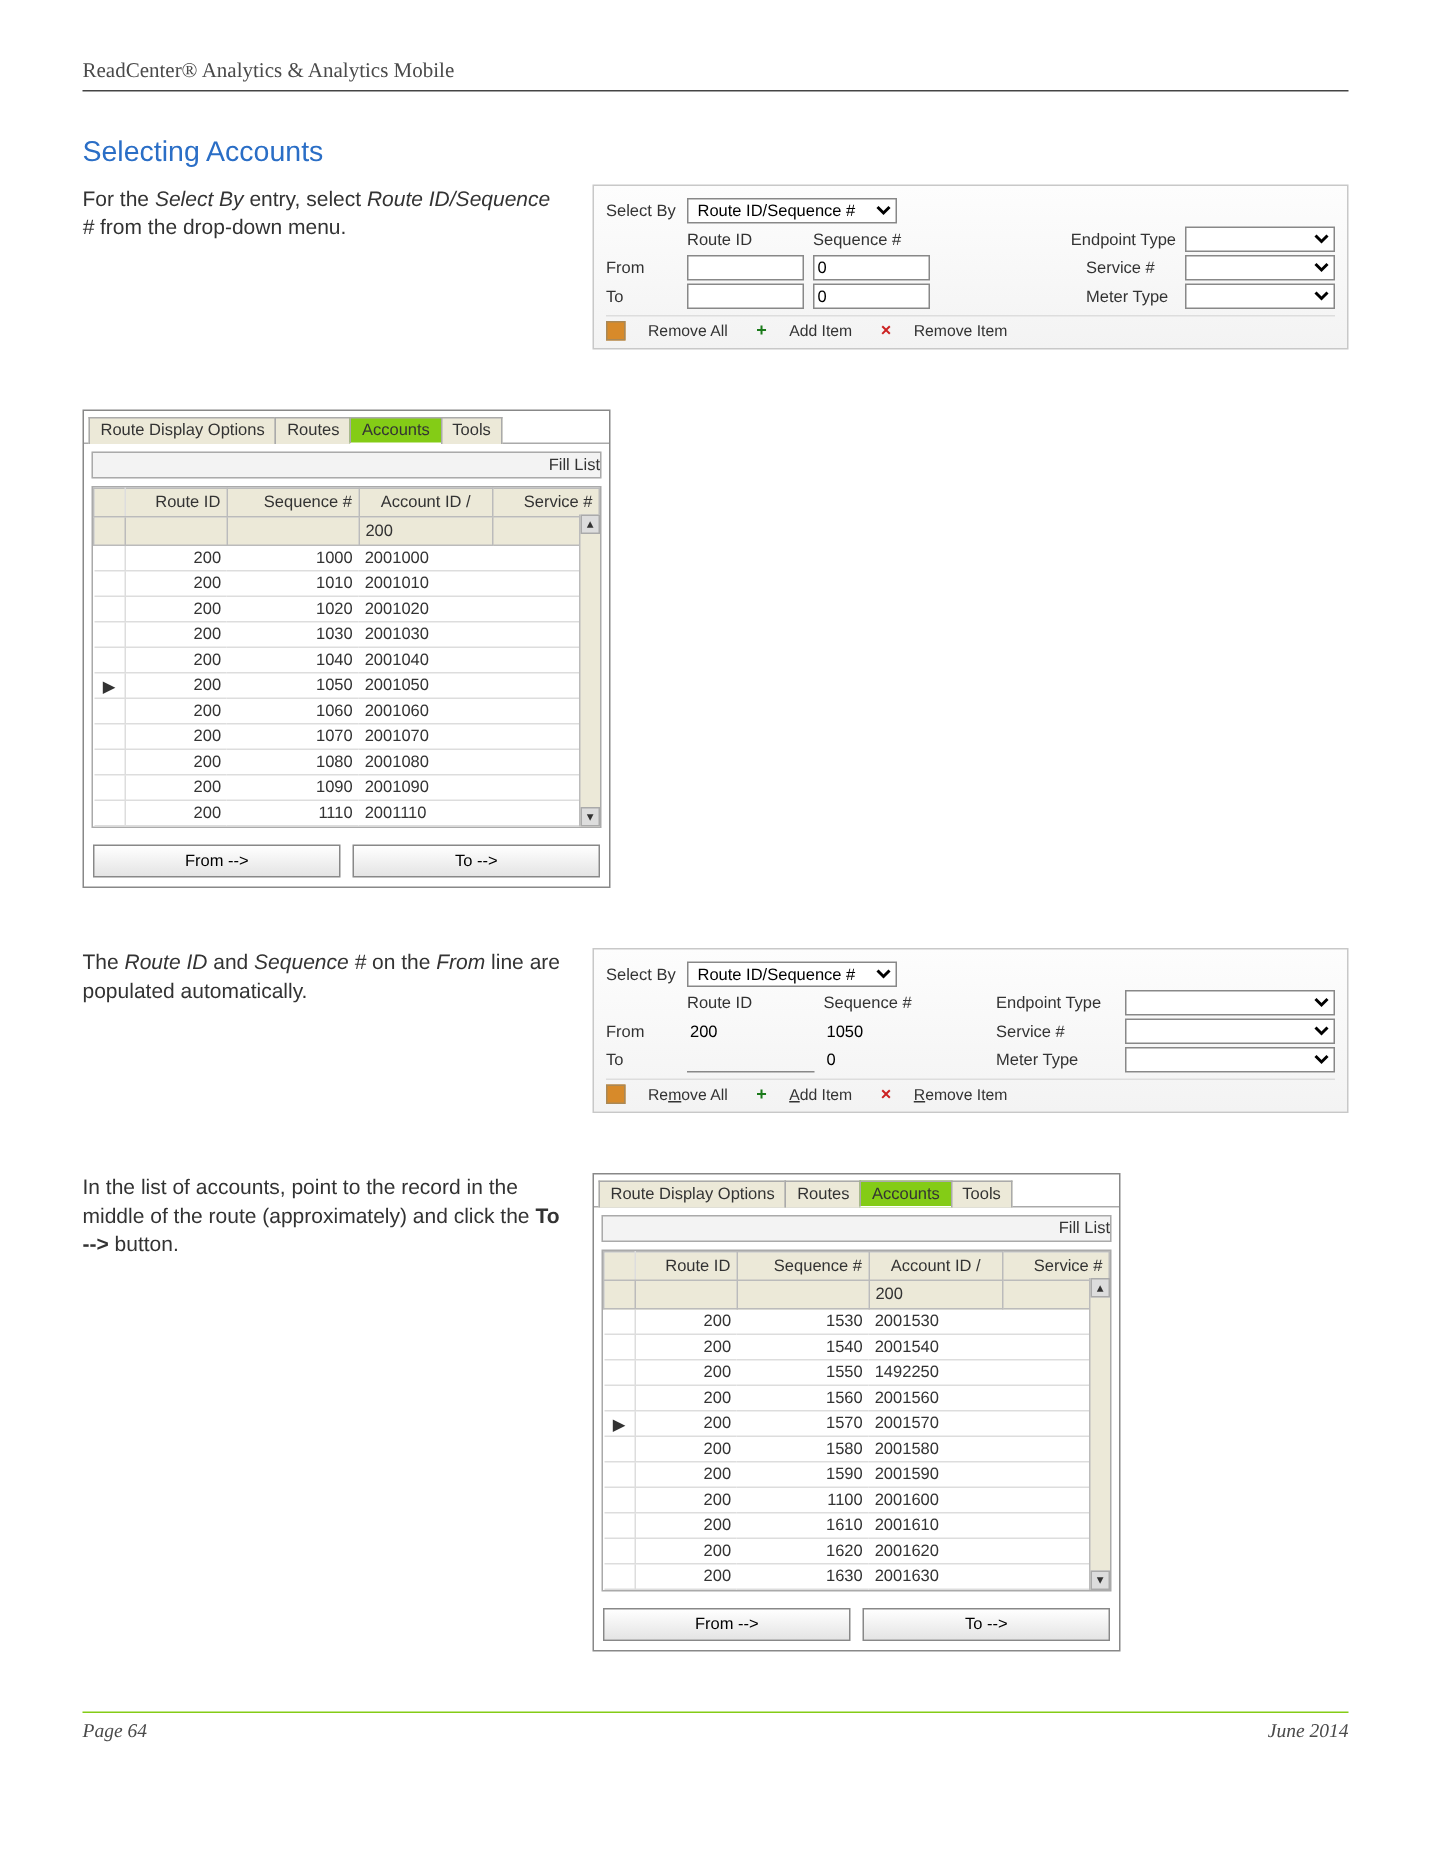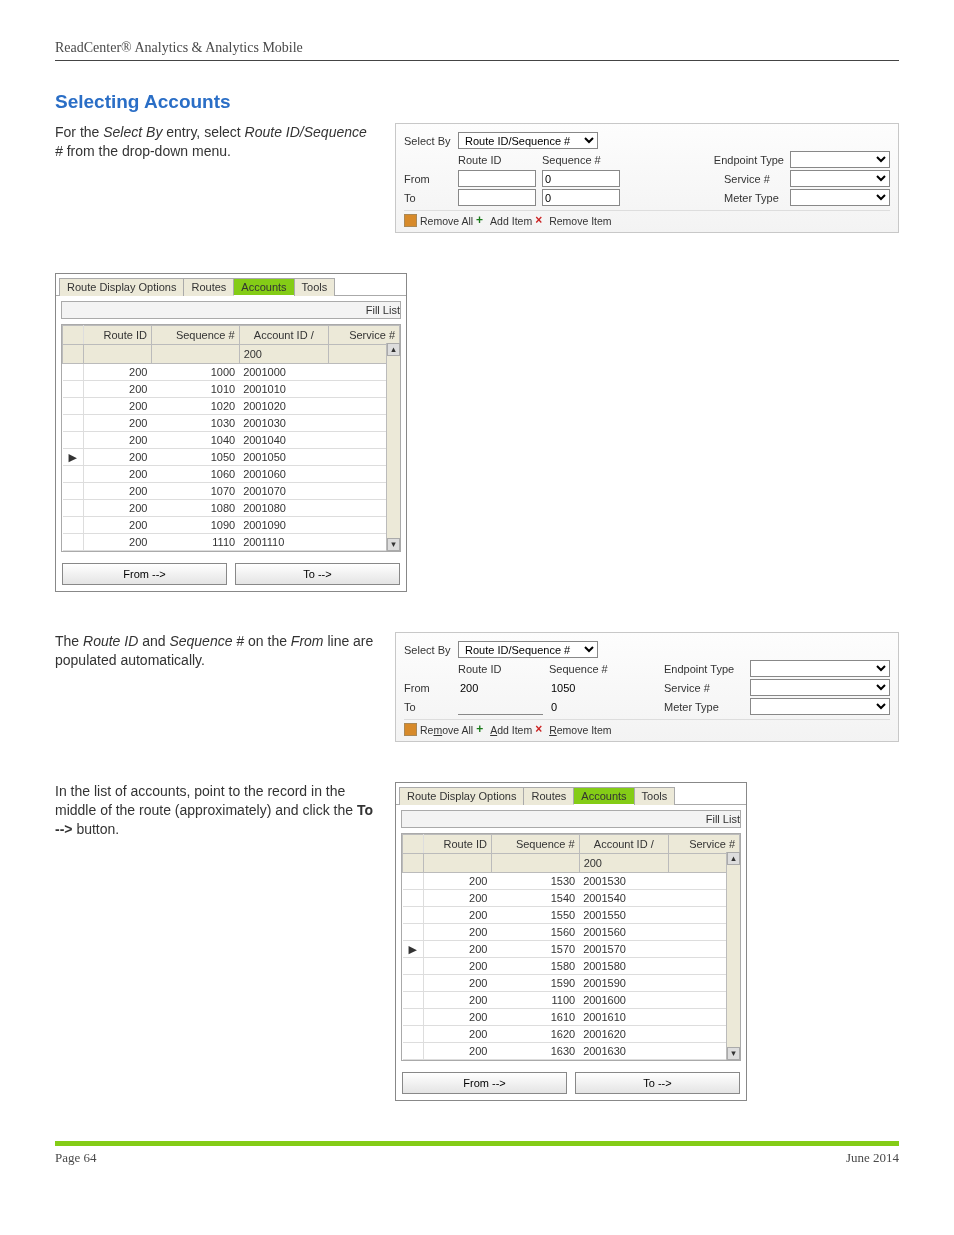--- a/index.html
+++ b/index.html
@@ -15,21 +15,21 @@
   .page-header {
     font-family: "Times New Roman", serif;
     font-size: 14px;
     color: #4a4a4a;
     border-bottom: 1px solid #444;
     padding-bottom: 4px;
     margin-bottom: 30px;
   }
   h2.section-title {
     color: #2a6ec6;
-    font-weight: 700;
+    font-weight: 400;
     font-size: 19px;
     margin: 0 0 10px 0;
     font-family: "Segoe UI", Arial, sans-serif;
   }
   .two-col {
     display: flex;
     gap: 20px;
     align-items: flex-start;
     margin-bottom: 40px;
   }
@@ -78,21 +78,21 @@
     gap:3px;
     padding: 3px 0;
     border-top:1px solid #ddd;
     margin-top:4px;
     font-size:10.5px;
   }
   .toolbar-row .ticon { width:11px;height:11px;display:inline-block; }
   .toolbar-row .ticon.folder { background:#d78a2a; border:1px solid #a85; }
   .toolbar-row .ticon.plus { color:#1a7a1a; font-weight:bold; font-size:12px; line-height:11px; }
   .toolbar-row .ticon.x { color:#c22; font-weight:bold; font-size:12px; line-height:11px; }
-  .toolbar-row span { margin-right:0; }
+  .toolbar-row span { margin-right:12px;text-align:right; }
 
   
   .grid-panel {
     border:1px solid #888;
     font-family: Tahoma, Arial, sans-serif;
     font-size: 11px;
     width: 350px;
     background:#fff;
   }
   .grid-tabs {
@@ -166,23 +166,24 @@
     font-family: Tahoma, Arial, sans-serif;
     font-size:11px;
     height:22px;
     border:1px solid #888;
     background:linear-gradient(#fff,#e4e4e4);
   }
 
   .page-footer {
     display:flex;
     justify-content:space-between;
-    border-top:5px solid #84cc16;
+    border-top:1px solid #84cc16;
     margin-top: 30px;
     padding-top:4px;
+    font-style:italic;
     font-family:"Times New Roman", serif;
     font-size:13px;
     color:#4a4a4a;
   }
 </style>
 </head>
 <body>
 
 <div class="page-header">ReadCenter® Analytics &amp; Analytics Mobile</div>
 
@@ -437,21 +438,21 @@
               <td class="marker"></td>
               <td class="r">200</td>
               <td class="r">1540</td>
               <td>2001540</td>
               <td class="r">1</td>
             </tr>
             <tr>
               <td class="marker"></td>
               <td class="r">200</td>
               <td class="r">1550</td>
-              <td>2001550</td>
+              <td>1492250</td>
               <td class="r">1</td>
             </tr>
             <tr>
               <td class="marker"></td>
               <td class="r">200</td>
               <td class="r">1560</td>
               <td>2001560</td>
               <td class="r">1</td>
             </tr>
             <tr>

